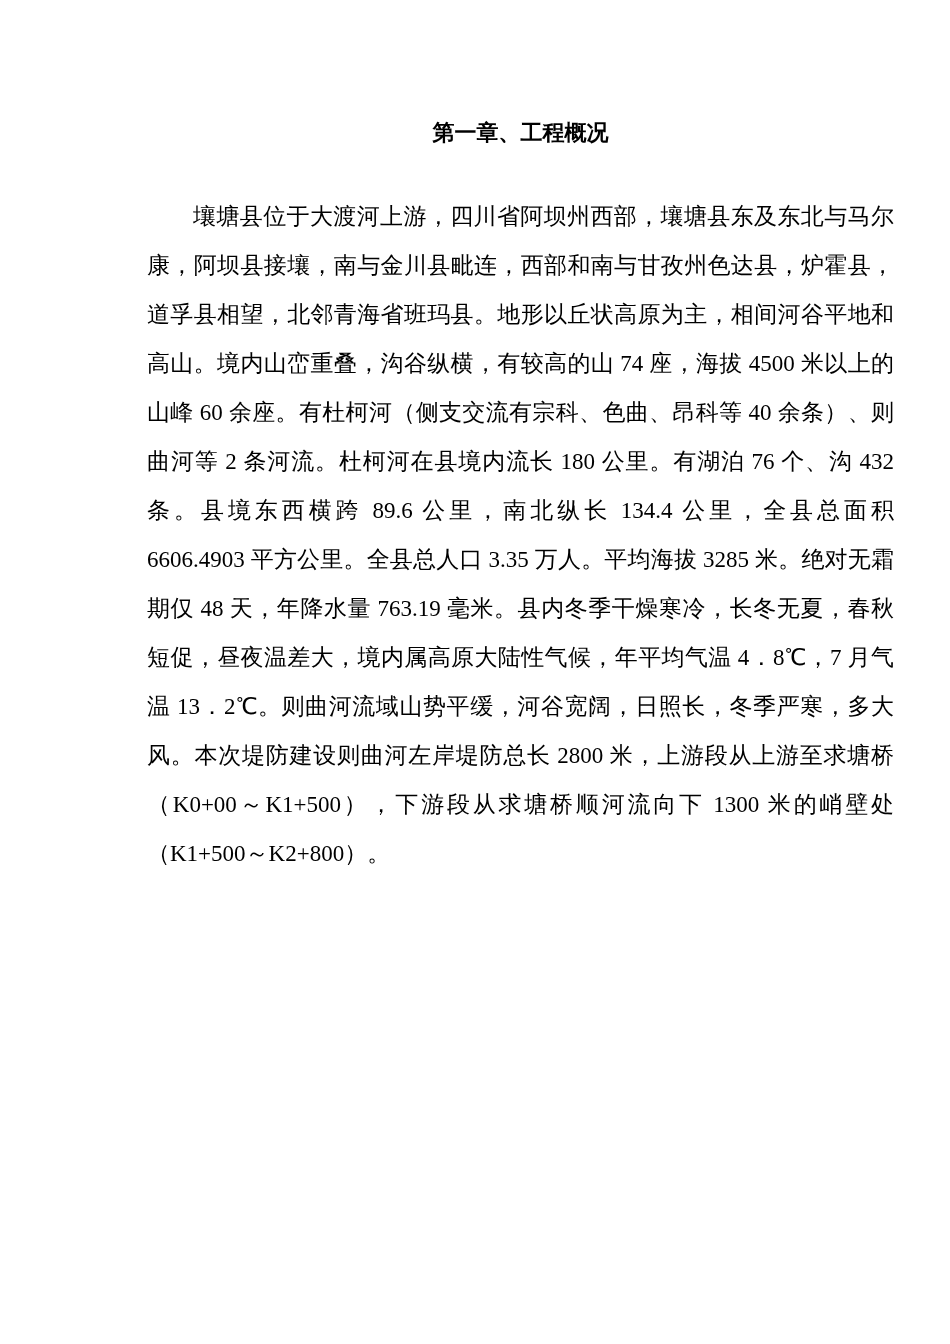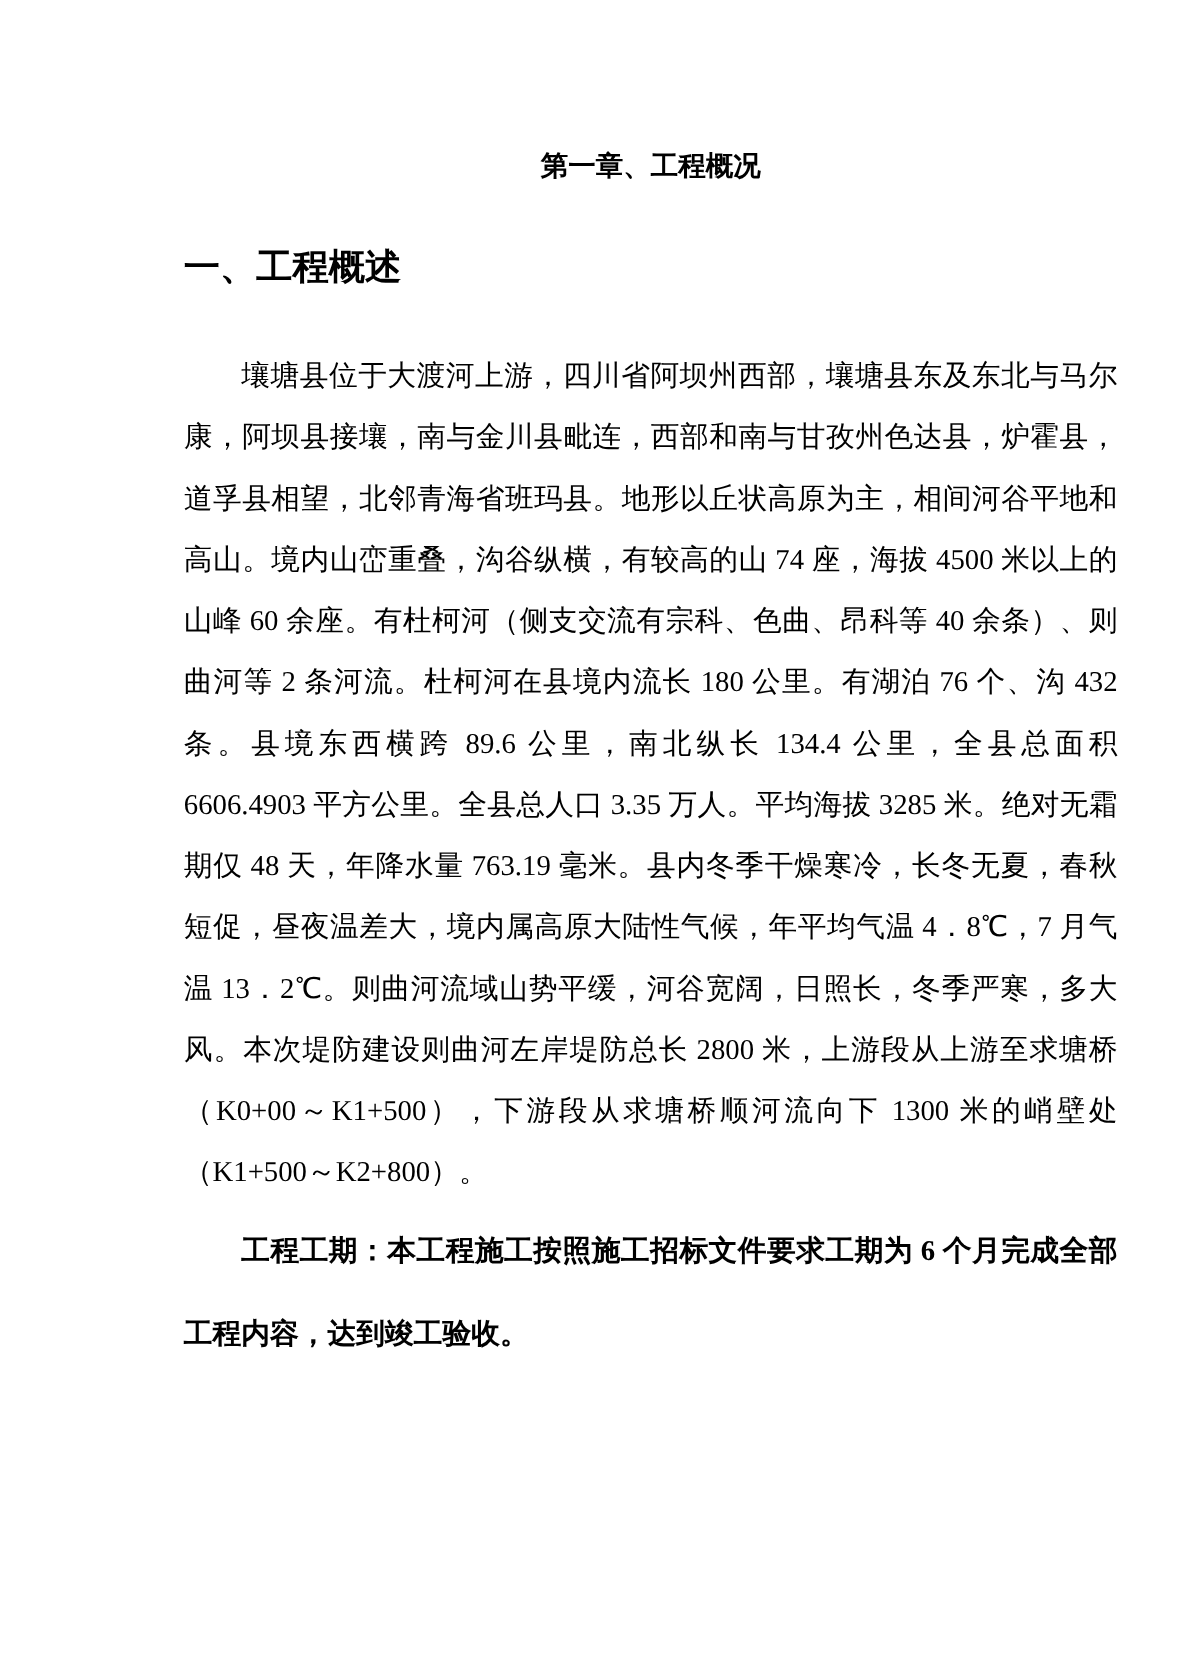--- a/index.html
+++ b/index.html
@@ -53,25 +53,23 @@
     font-weight: bold;
   }
 </style>
 </head>
 <body>
 
 <div class="page">
 
   <div class="chapter-title">第一章、工程概况</div>
 
-  <div class="section-heading">一、工程概述</div>
 
   <div class="body-text">
 
     <p class="para para-main"><span>壤塘县位于大渡河上游，四川省阿坝州西部，壤塘县东及东北与马尔康，阿坝县接壤，南与金川县毗连，西部和南与甘孜州色达县，炉霍县，道孚县相望，北邻青海省班玛县。地形以丘状高原为主，相间河谷平地和高山。境内山峦重叠，沟谷纵横，有较高的山 74 座，海拔 4500 米以上的山峰 60 余座。有杜柯河（侧支交流有宗科、色曲、昂科等 40 余条）、则曲河等 2 条河流。杜柯河在县境内流长 180 公里。有湖泊 76 个、沟 432 条。县境东西横跨 89.6 公里，南北纵长 134.4 公里，全县总面积 6606.4903 平方公里。全县总人口 3.35 万人。平均海拔 3285 米。绝对无霜期仅 48 天，年降水量 763.19 毫米。县内冬季干燥寒冷，长冬无夏，春秋短促，昼夜温差大，境内属高原大陆性气候，年平均气温 4．8℃，7 月气温 13．2℃。则曲河流域山势平缓，河谷宽阔，日照长，冬季严寒，多大风。本次堤防建设则曲河左岸堤防总长 2800 米，上游段从上游至求塘桥（K0+00～K1+500），下游段从求塘桥顺河流向下 1300 米的峭壁处（K1+500～K2+800）。</span></p>
 
-    <p class="para para-info"><span class="para-label">工程工期：</span><span>本工程施工按照施工招标文件要求工期为 6 个月完成全部工程内容，达到竣工验收。</span></p>
 
 
 
   </div>
 
 </div>
 
 </body></html>

